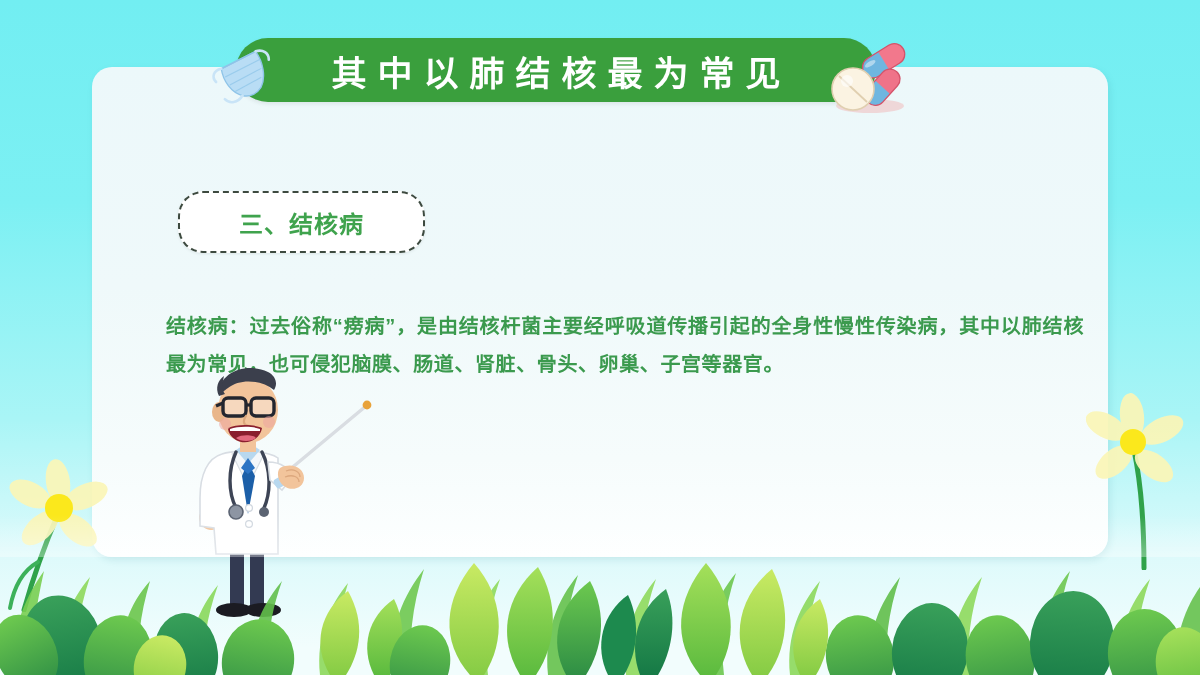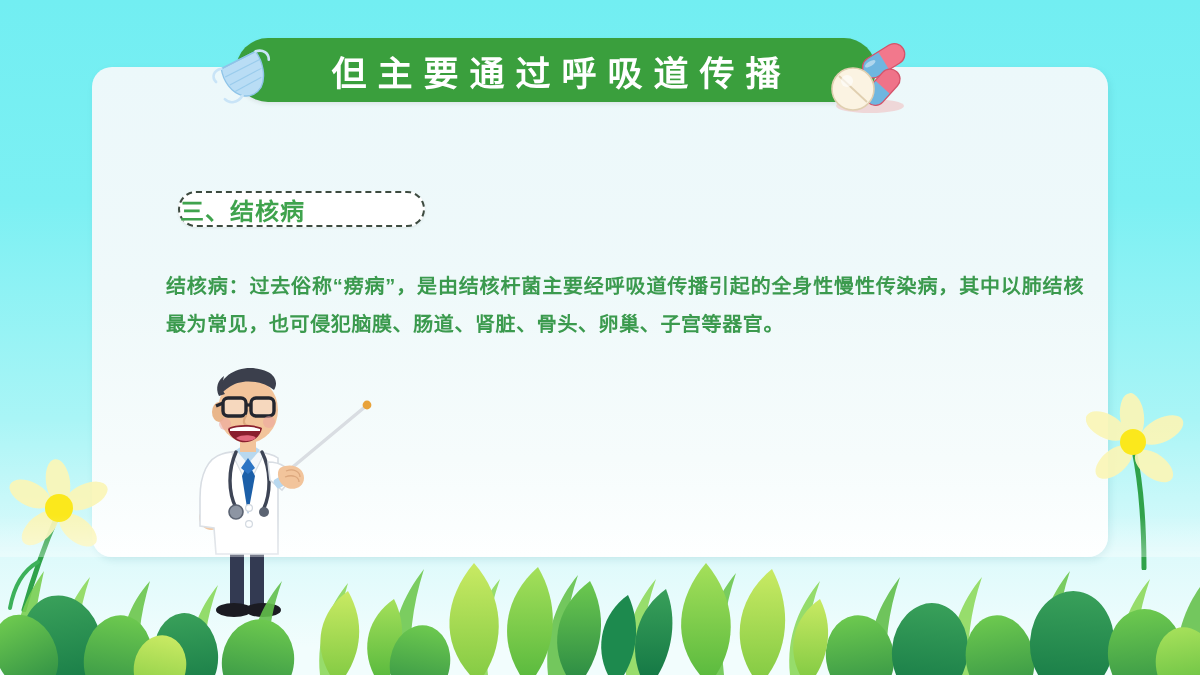--- a/index.html
+++ b/index.html
@@ -50,45 +50,46 @@
   }
 
   
   .mask-icon { position:absolute; left:-40px; top:-4px; width:96px; height:80px; }
   
   .pills-icon { position:absolute; right:-56px; top:-2px; width:112px; height:84px; }
 
   
   .section-badge {
     position:absolute; left:178px; top:191px;
-    width:247px; height:36px;
+    width:247px; height:62px;
     background:#ffffff;
     border:2px dashed #3d4a3f;
     border-radius:25px;
-    display:flex; align-items:center; justify-content:flex-start;
+    display:flex; align-items:center; justify-content:center;
     box-shadow:0 1px 3px rgba(0,0,0,.08);
   }
   .section-badge span {
     color:#3fa34d;
     font-size:24px;
     font-weight:bold;
     letter-spacing:1px;
     white-space:nowrap;
     text-shadow:0 1px 0 rgba(255,255,255,.7);
   }
 
   
   .para {
     position:absolute;
     color:#3b9a4e;
     font-size:20px;
     font-weight:bold;
     line-height:38px;
     letter-spacing:.6px;
     text-align:justify;
+    margin-top:40px;
   }
   .para-1 { left:166px; top:267px; width:918px; }
   .para-2 { left:386px; top:402px; width:700px; }
 
   
   .doctor { position:absolute; left:170px; top:358px; width:226px; height:262px; }
 
   
   .flower-left  { position:absolute; left:-6px;  top:444px; width:132px; height:168px; }
   .flower-right { position:absolute; left:1086px; top:388px; width:120px; height:182px; }
@@ -139,21 +140,21 @@
         <rect x="42" y="42" width="42" height="20" rx="10" fill="none" stroke="#d4536a" stroke-width="1.3"></rect>
       </g>
 
       <g>
         <circle cx="33" cy="53" r="21" fill="#fbf3e2" stroke="#e0cfb0" stroke-width="1.6"></circle>
         <path d="M19 40 L47 66" stroke="#e0cfb0" stroke-width="1.8"></path>
         <circle cx="27" cy="45" r="6" fill="#ffffff" opacity=".6"></circle>
       </g>
     </svg>
 
-    <div class="banner-title">但主要通过呼吸道传播</div>
+    <div class="banner-title">其中以肺结核最为常见</div>
   </div>
 
   <div class="section-badge">
     <span>三、结核病</span>
   </div>
 
   <div class="para para-1">结核病：过去俗称“痨病”，是由结核杆菌主要经呼吸道传播引起的全身性慢性传染病，其中以肺结核最为常见，也可侵犯脑膜、肠道、肾脏、骨头、卵巢、子宫等器官。</div>
 
   <svg class="doctor" viewBox="0 0 226 262">
 

